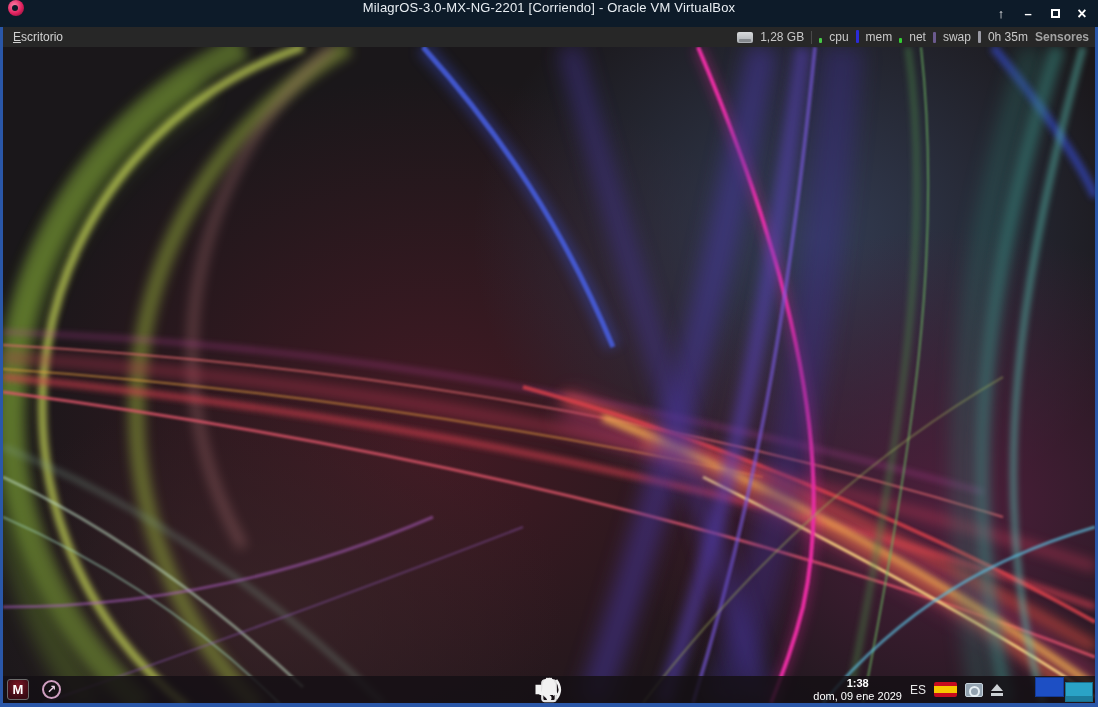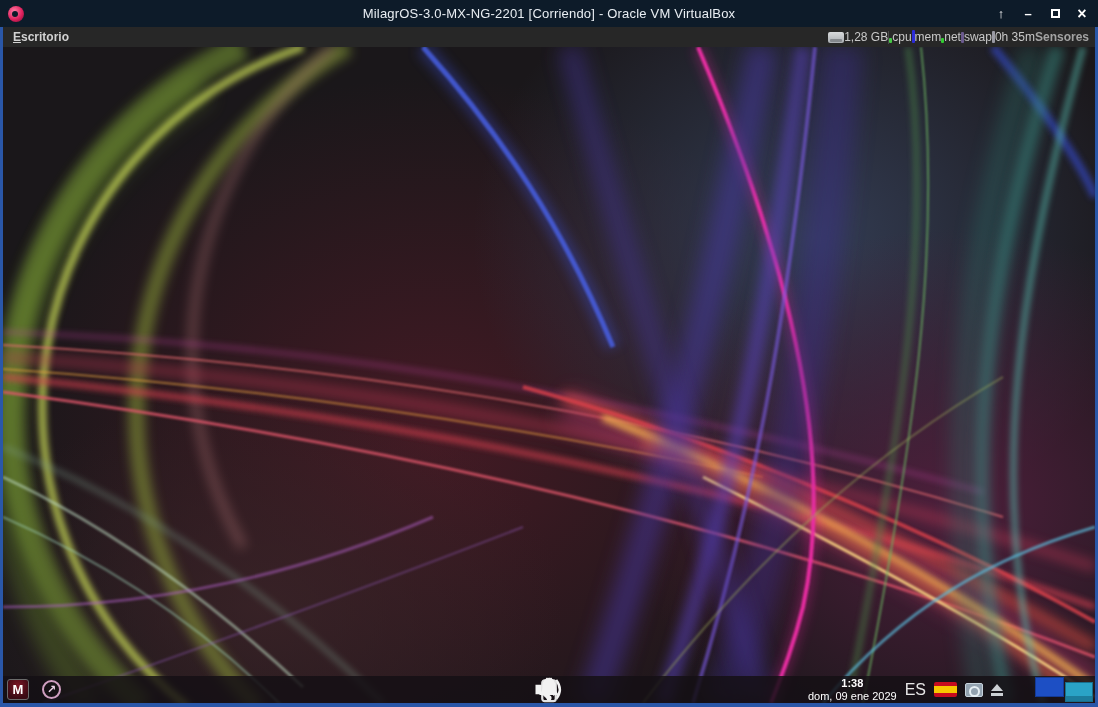--- a/index.html
+++ b/index.html
@@ -3,21 +3,21 @@
 <meta charset="utf-8">
 <style>
   html,body{margin:0;padding:0;background:#000;}
   *{box-sizing:border-box;}
   body{font-family:"Liberation Sans","DejaVu Sans",sans-serif;-webkit-font-smoothing:antialiased;}
 
   #window{position:relative;width:1098px;height:707px;overflow:hidden;background:var(--c-frame_border,#2a57a8);}
 
   
   .titlebar{position:absolute;top:0;left:0;width:100%;height:27px;background:var(--c-titlebar_bg,#0d1b29);
-    display:flex;align-items:center;padding:0 8px;}
+    display:flex;padding:0 8px;}
   .win-icon{width:16px;height:16px;border-radius:50%;position:relative;flex:0 0 auto;
     background:radial-gradient(circle at 38% 35%,#ff82a8,#e0215e 55%,#7e0f34 95%);}
   .win-icon::after{content:"";position:absolute;left:4px;top:5px;width:6px;height:6px;border-radius:50%;
     background:var(--c-titlebar_bg,#0d1b29);}
   .win-title{position:absolute;left:0;right:0;text-align:center;color:var(--c-titlebar_text,#e9eef3);
     font-size:13px;letter-spacing:.2px;pointer-events:none;}
   .win-controls{margin-left:auto;display:flex;align-items:center;gap:11px;z-index:2;}
   .wc{color:#fff;font-size:13px;line-height:1;width:16px;text-align:center;cursor:default;font-weight:bold;}
   .wc.max span{display:inline-block;width:9px;height:9px;border:2px solid #fff;}
   .wc.close{font-size:16px;}
@@ -25,23 +25,23 @@
   
   .frame{position:absolute;top:27px;left:0;right:0;bottom:0;display:flex;flex-direction:column;
     border-left:3px solid var(--c-frame_border,#2a57a8);
     border-right:3px solid var(--c-frame_border,#2a57a8);
     border-bottom:4px solid var(--c-frame_border,#2a57a8);
     background:#191619;}
 
   
   .toppanel{height:20px;background:var(--c-panel_bg,#272727);display:flex;align-items:center;
     color:var(--c-panel_text,#c9c9c9);font-size:12px;padding:0 6px;flex:0 0 auto;}
-  .menu-btn{padding:0 4px;font-weight:bold;color:#d2d2d2;}
+  .menu-btn{padding:0 4px;font-weight:normal;color:#d2d2d2;}
   .menu-btn::first-letter{text-decoration:underline;}
-  .panel-right{margin-left:auto;display:flex;align-items:center;}
+  .panel-right{margin-left:auto;display:flex;align-items:center;gap:7px;}
   .disk-icon{width:16px;height:11px;border-radius:2px;background:linear-gradient(#d8dadc,#a8acb0);position:relative;}
   .disk-icon::after{content:"";position:absolute;left:2px;bottom:1px;width:12px;height:3px;background:#84888c;border-radius:1px;}
   .psep{width:1px;height:13px;background:#4a4a4a;}
   .meter{width:3px;align-self:flex-end;margin-bottom:3px;border-radius:1px;background:#888;height:10px;}
   .meterbox{display:flex;align-items:flex-end;height:18px;}
   .sensors{font-weight:bold;color:#a3a3a3;}
 
   
   .desktop{flex:1 1 auto;position:relative;overflow:hidden;}
   .desktop svg{position:absolute;inset:0;width:100%;height:100%;display:block;}
@@ -50,21 +50,21 @@
   .taskbar{position:absolute;left:0;right:0;bottom:0;height:27px;background:rgba(20,15,20,.84);
     display:flex;align-items:center;padding:0 2px 0 4px;color:#fff;}
   .m-btn{width:22px;height:21px;border-radius:3px;border:1px solid #6a6a6a;
     background:radial-gradient(circle at 50% 30%,#7c1524,#3a0b14 75%);
     color:#fff;font-weight:bold;font-size:13px;display:flex;align-items:center;justify-content:center;}
   .launcher-btn{width:19px;height:19px;margin-left:13px;border-radius:50%;border:2px solid #cf9fc0;
     color:#ecd2e6;font-size:11px;font-weight:bold;display:flex;align-items:center;justify-content:center;line-height:1;}
   .tray{margin-left:auto;display:flex;align-items:center;gap:8px;}
   .clock{text-align:center;font-size:11px;line-height:1.15;white-space:nowrap;}
   .clock .t{font-weight:bold;}
-  .kbd{font-size:16px;color:#e6e6e6;}
+  .kbd{font-size:12px;color:#e6e6e6;}
   .flag{width:23px;height:15px;border-radius:2px;overflow:hidden;display:flex;flex-direction:column;}
   .flag .r{flex:1;background:var(--c-flag_red,#c60b1e);}
   .flag .y{flex:2;background:var(--c-flag_yellow,#f7c600);}
   .mag-icon{width:18px;height:14px;border-radius:2px;background:#93a2b0;position:relative;border:1px solid #c6d2dc;}
   .mag-icon::after{content:"";position:absolute;right:2px;top:2px;width:7px;height:7px;border-radius:50%;border:2px solid #e6eef4;}
   .eject{display:flex;flex-direction:column;align-items:center;}
   .eject .tri{width:0;height:0;border-left:6px solid transparent;border-right:6px solid transparent;border-bottom:7px solid #ccd0d4;}
   .eject .bar{width:12px;height:3px;background:#ccd0d4;margin-top:2px;}
   .pager{position:relative;width:58px;height:27px;}
   .ws1{position:absolute;left:0;top:1px;width:29px;height:20px;background:var(--c-workspace1,#1d4fc4);

